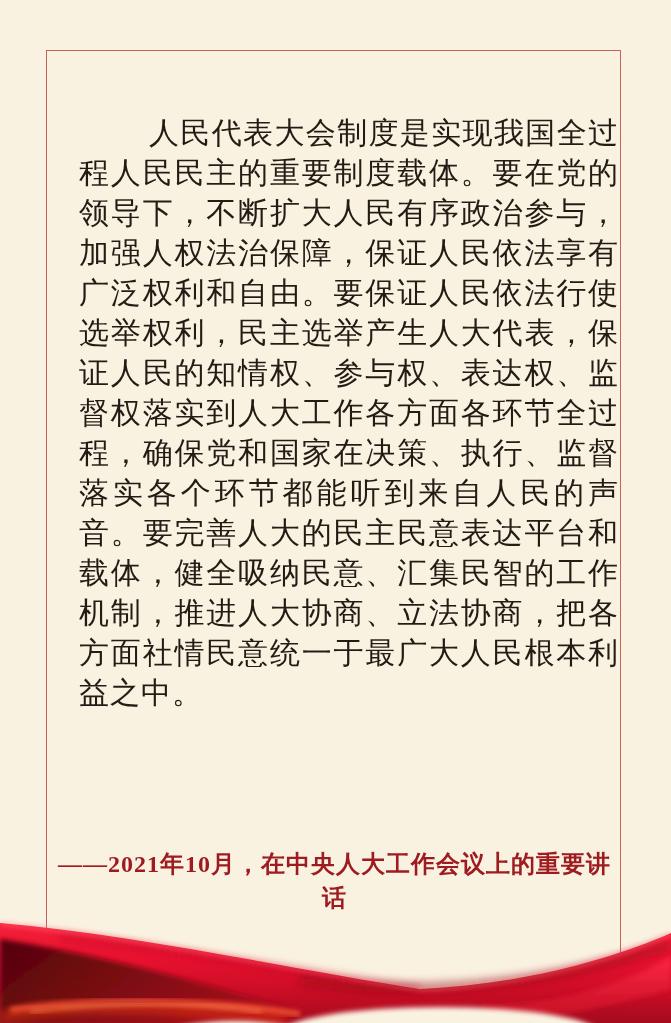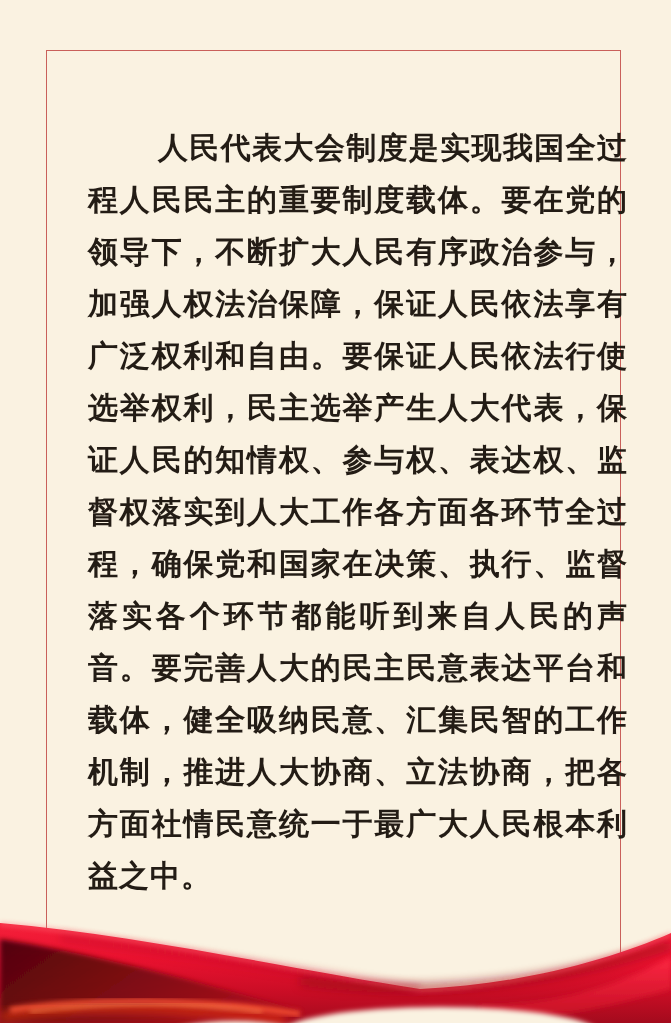--- a/index.html
+++ b/index.html
@@ -24,25 +24,25 @@
     position:absolute;
     left:46px;top:50px;
     width:575px;height:940px;
     border:1px solid var(--frame-border);
     box-sizing:border-box;
   }
   .quote-paragraph{
     position:absolute;
     left:72px;top:106px;
     width:540px;
-    margin:16px;
+    margin:7px;
     color:var(--quote-text);
     font-size:30px;
-    line-height:52px;
-    font-weight:700;
+    line-height:40px;
+    font-weight:400;
     letter-spacing:1px;
     text-align:justify;
     text-justify:inter-character;
     text-indent:70px;
   }
   .attribution-line{
     position:absolute;
     left:46px;top:847px;
     width:577px;
     margin:0;
@@ -63,20 +63,21 @@
 </style>
 </head>
 <body>
 
 <div class="page">
 
   <div class="quote-frame"></div>
 
   <p class="quote-paragraph">人民代表大会制度是实现我国全过程人民民主的重要制度载体。要在党的领导下，不断扩大人民有序政治参与，加强人权法治保障，保证人民依法享有广泛权利和自由。要保证人民依法行使选举权利，民主选举产生人大代表，保证人民的知情权、参与权、表达权、监督权落实到人大工作各方面各环节全过程，确保党和国家在决策、执行、监督落实各个环节都能听到来自人民的声音。要完善人大的民主民意表达平台和载体，健全吸纳民意、汇集民智的工作机制，推进人大协商、立法协商，把各方面社情民意统一于最广大人民根本利益之中。</p>
 
+  <p class="attribution-line">——2021年10月，在中央人大工作会议上的重要讲话</p>
 
   <svg class="ribbon" viewBox="0 0 671 130" preserveAspectRatio="none" xmlns="http://www.w3.org/2000/svg">
     <defs>
       <linearGradient id="bandGrad" x1="0" y1="0" x2="0" y2="1">
         <stop offset="0" stop-color="#F5203A"></stop>
         <stop offset="0.35" stop-color="#EA1230"></stop>
         <stop offset="0.7" stop-color="#C90D25"></stop>
         <stop offset="1" stop-color="#A30B1D"></stop>
       </linearGradient>
       <linearGradient id="darkGrad" x1="0" y1="0" x2="1" y2="0.4">

